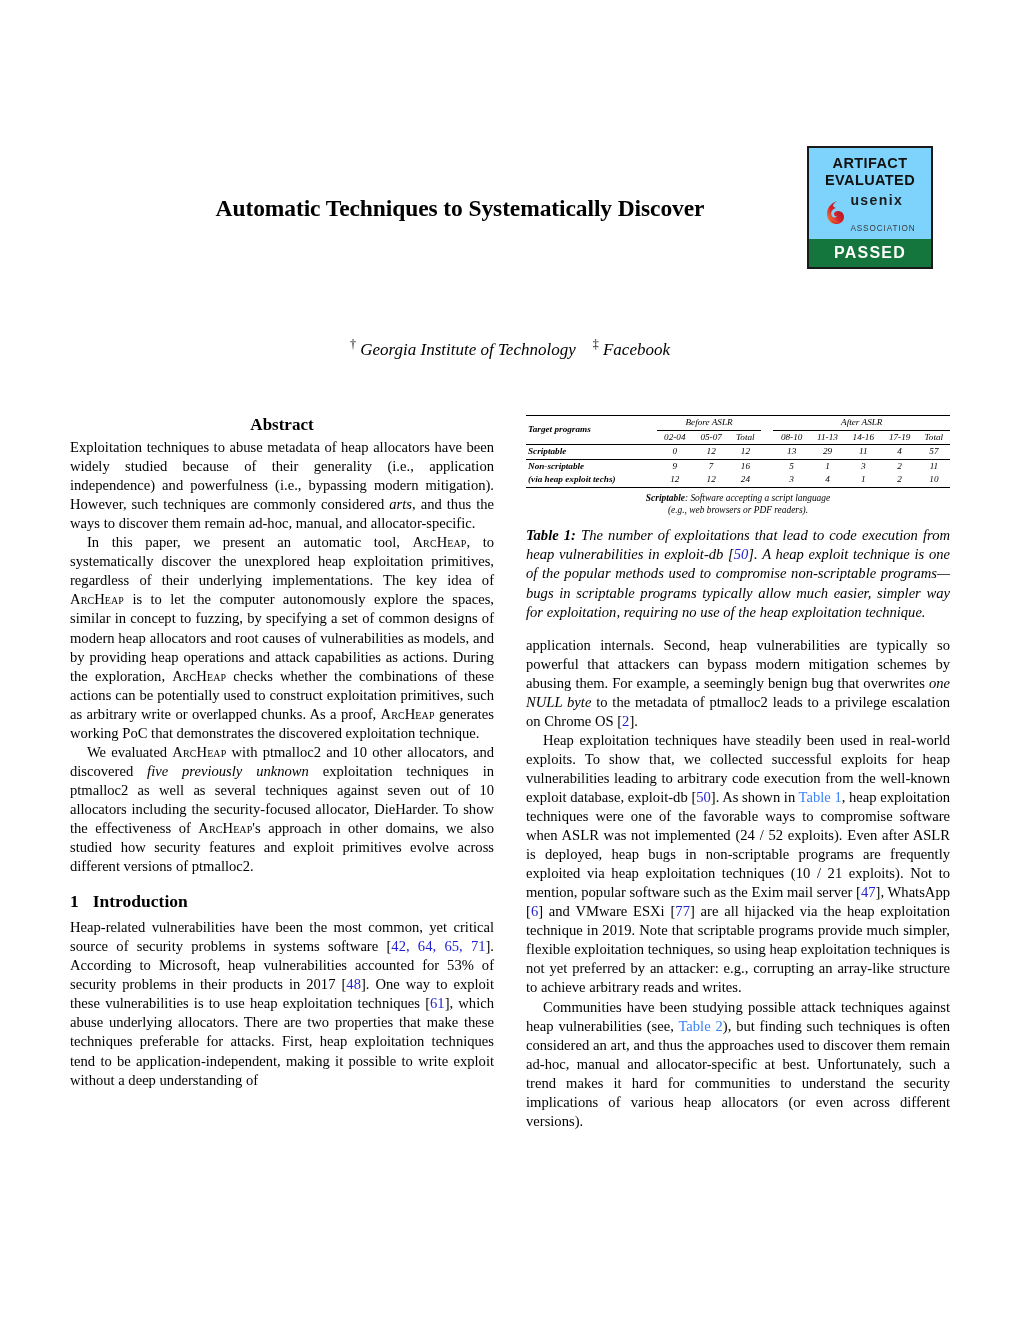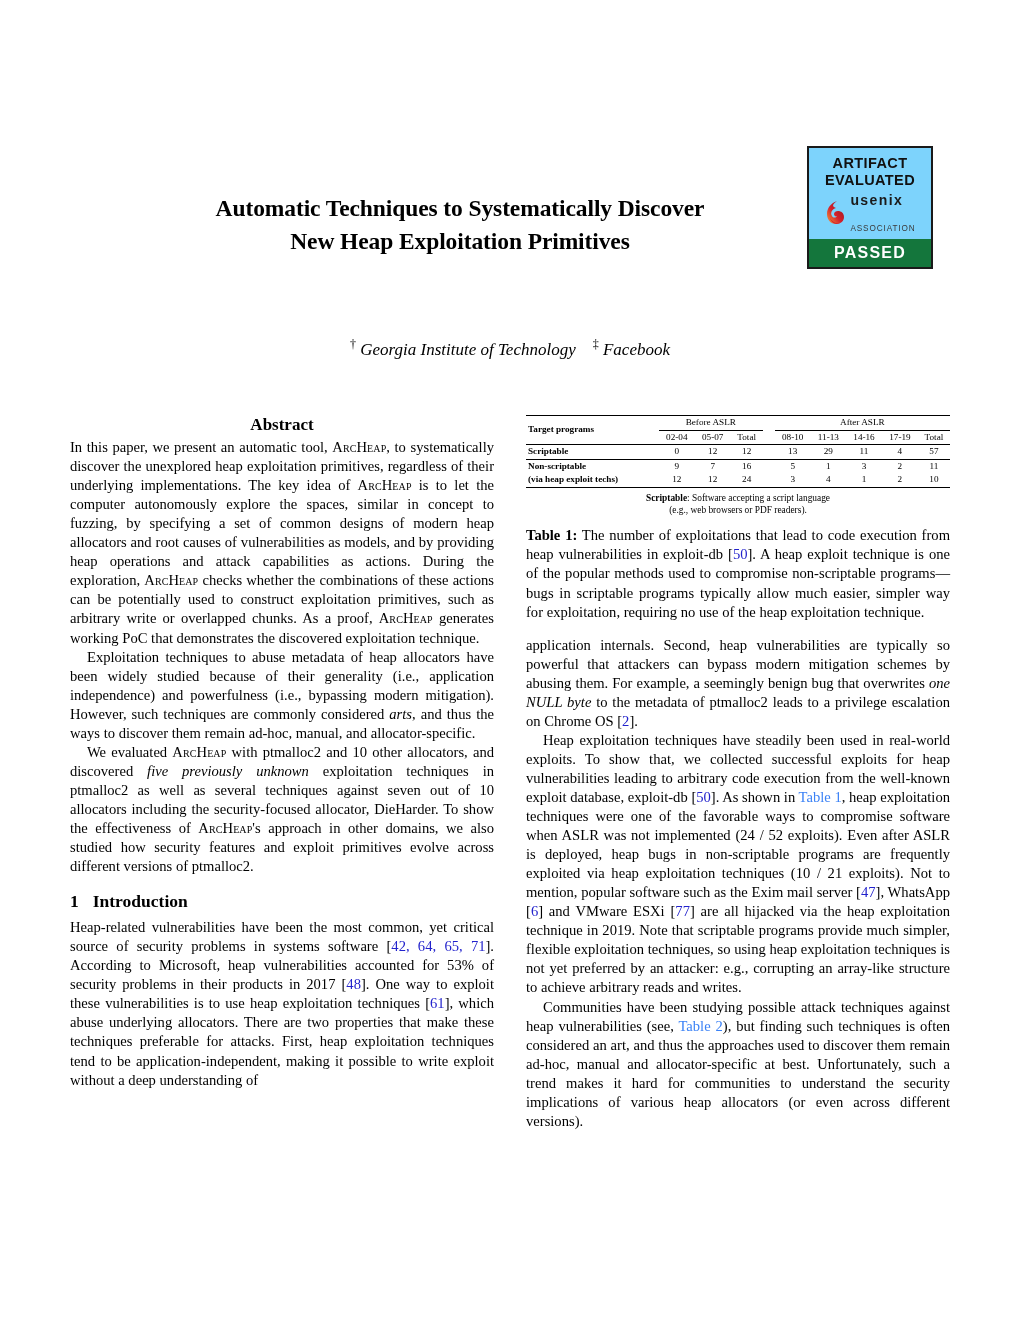--- a/index.html
+++ b/index.html
@@ -173,20 +173,21 @@
     letter-spacing: 0.1px;
   }
   .it { font-style: italic; }
   .ref { color: #2222cc; }
   .lnk { color: #3b82f6; }
 
   
   .tbl-wrap {
     width: 424px;
     margin: 0 0 6px 0;
+    font-style: italic;
   }
   table.t1 {
     width: 100%;
     border-collapse: collapse;
     font-size: 9.2px;
     font-family: "Liberation Serif", serif;
   }
   table.t1 td, table.t1 th {
     padding: 1px 2px;
     text-align: center;
@@ -245,54 +246,53 @@
       <span class="usenix-words">
         <span class="usenix-name">usenix</span>
         <span class="usenix-assoc">ASSOCIATION</span>
       </span>
     </div>
     <div class="badge-passed">PASSED</div>
   </div>
 
   <div class="title">
     <div>Automatic Techniques to Systematically Discover</div>
-    <div>New Heap Exploitation Primitives</div>
   </div>
 
 
   <div class="affil">
     <span class="sym">†</span>
     <span>Georgia Institute of Technology</span>
     &nbsp;&nbsp;
     <span class="sym">‡</span>
     <span>Facebook</span>
   </div>
 
   <div class="col col-left">
 
     <div class="section-h">Abstract</div>
+
+    <p class="body">
+      Exploitation techniques to abuse metadata of heap allocators
+      have been widely studied because of their generality (i.e.,
+      application independence) and powerfulness (i.e., bypassing
+      modern mitigation). However, such techniques are commonly
+      considered <span class="it">arts</span>, and thus the ways to discover them remain
+      ad-hoc, manual, and allocator-specific.
+    </p>
 
     <p class="body">
       In this paper, we present an automatic tool, <span class="sc">ArcHeap</span>,
       to systematically discover the unexplored heap exploitation primitives, regardless of their underlying implementations. The key idea of <span class="sc">ArcHeap</span> is to let the computer autonomously explore the spaces, similar in concept to fuzzing,
       by specifying a set of common designs of modern heap allocators and root causes of vulnerabilities as models, and by
       providing heap operations and attack capabilities as actions.
       During the exploration, <span class="sc">ArcHeap</span> checks whether the combinations of these actions can be potentially used to construct
       exploitation primitives, such as arbitrary write or overlapped
       chunks. As a proof, <span class="sc">ArcHeap</span> generates working PoC that
       demonstrates the discovered exploitation technique.
-    </p>
-
-    <p class="body">
-      Exploitation techniques to abuse metadata of heap allocators
-      have been widely studied because of their generality (i.e.,
-      application independence) and powerfulness (i.e., bypassing
-      modern mitigation). However, such techniques are commonly
-      considered <span class="it">arts</span>, and thus the ways to discover them remain
-      ad-hoc, manual, and allocator-specific.
     </p>
 
     <p class="body">
       We evaluated <span class="sc">ArcHeap</span> with ptmalloc2 and 10 other allocators, and discovered <span class="it">five previously unknown</span> exploitation
       techniques in ptmalloc2 as well as several techniques against
       seven out of 10 allocators including the security-focused allocator, DieHarder. To show the effectiveness of <span class="sc">ArcHeap</span>'s
       approach in other domains, we also studied how security features and exploit primitives evolve across different versions
       of ptmalloc2.
     </p>
 

